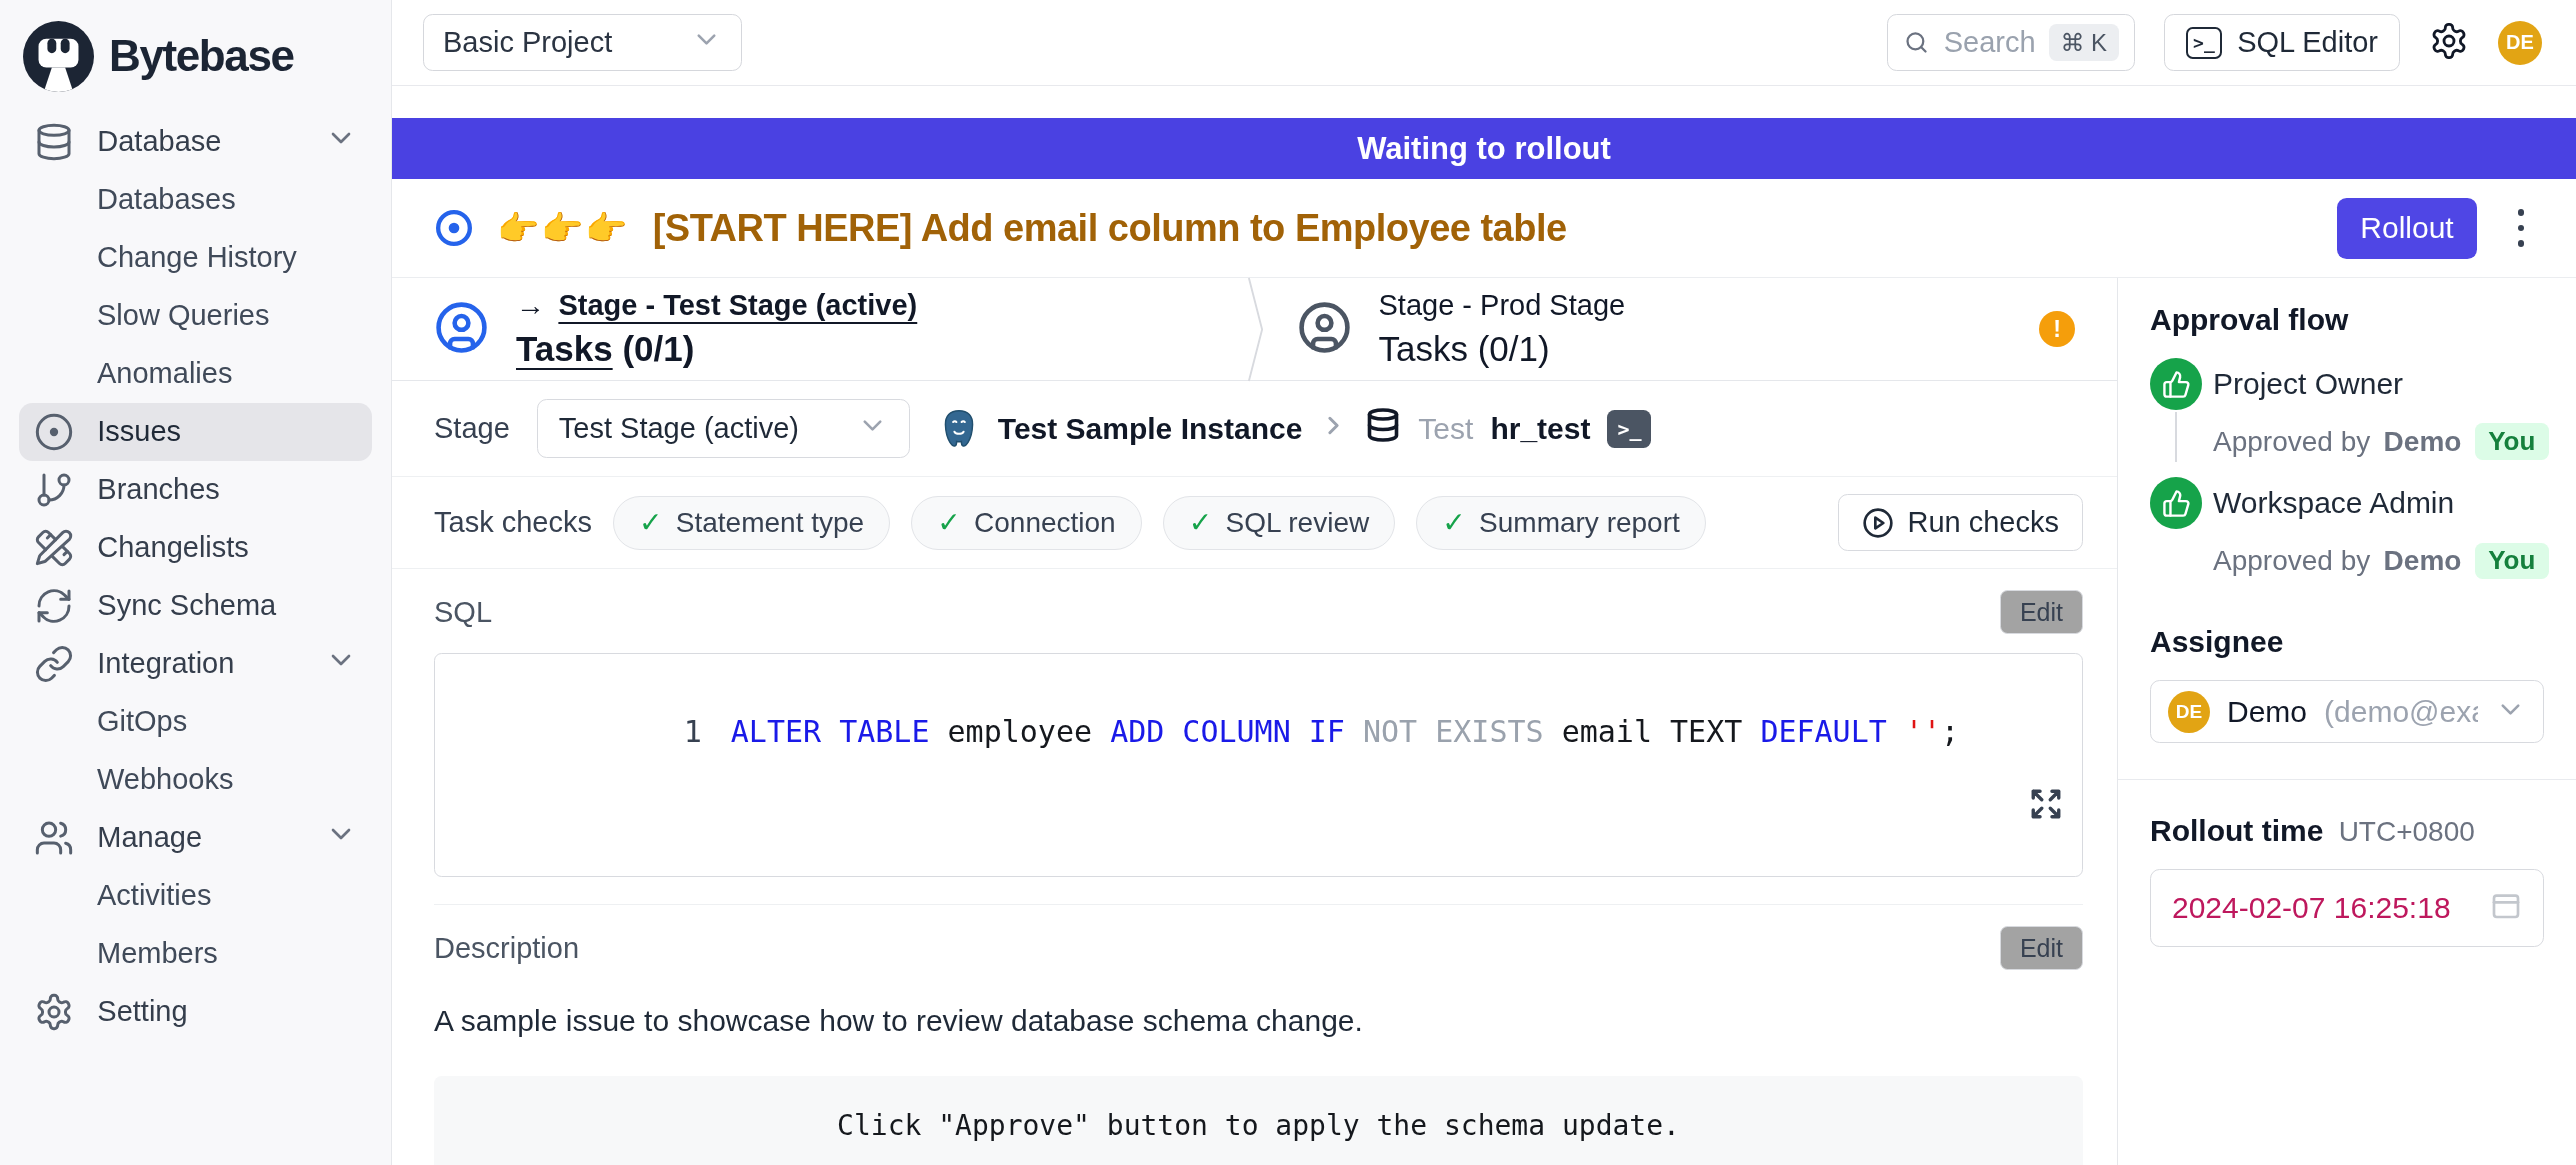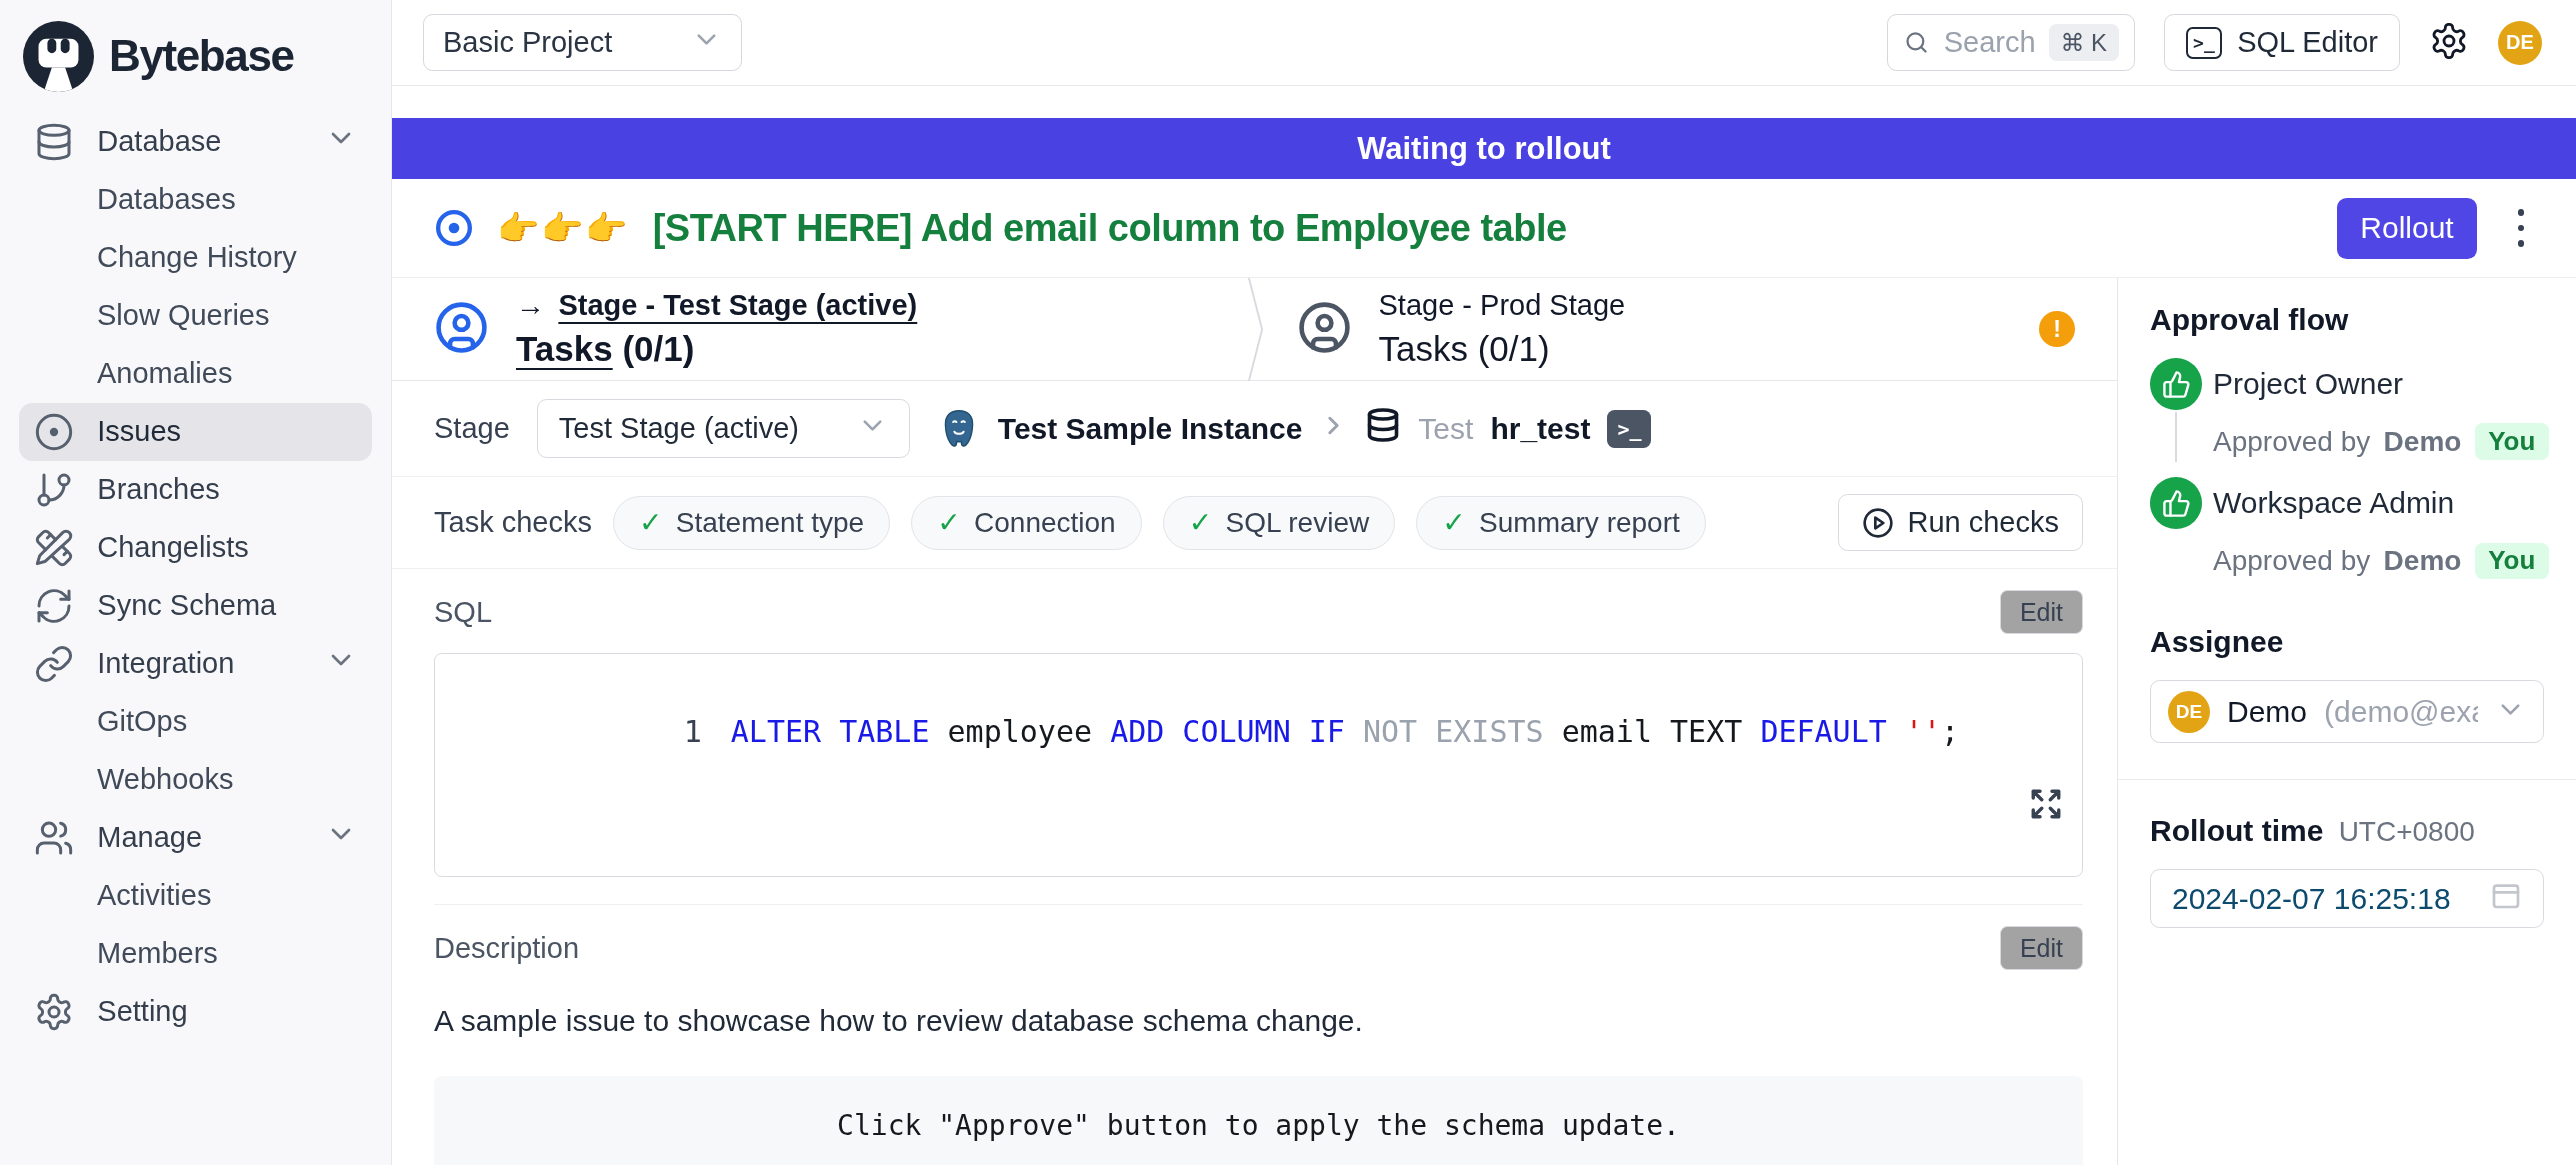--- a/index.html
+++ b/index.html
@@ -36,21 +36,21 @@
   .term-icon { width:36px; height:32px; border:2.4px solid #1f2937; border-radius:6.7px; display:flex; align-items:center; justify-content:center; font-family:"DejaVu Sans Mono",monospace; font-size:18px; font-weight:700; color:#1f2937; }
   .gear-btn svg { width:40px; height:40px; stroke:#111827; fill:none; stroke-width:1.7; stroke-linecap:round; stroke-linejoin:round; }
   .avatar { width:44px; height:44px; border-radius:50%; background:#e2a414; color:#fff; font-weight:700; font-size:20px; display:flex; align-items:center; justify-content:center; cursor:pointer; }
 
   .topgap { height:32px; flex:none; background:#fff; }
   .banner { height:61px; flex:none; background:#4a41e2; color:#fff; font-size:31px; font-weight:600; display:flex; align-items:center; justify-content:center; }
 
   .title-row { height:99px; flex:none; display:flex; align-items:center; gap:23px; padding:0 34px 0 42px; border-bottom:1px solid #ebedf0; }
   .issue-status-icon svg { width:40px; height:40px; display:block; }
   .title-emoji { font-size:34px; color:#f5b02c; letter-spacing:1.9px; }
-  .title-text { font-size:38px; font-weight:700; color:#15803d; letter-spacing:-0.5px; white-space:nowrap;text-align:center; }
+  .title-text { font-size:38px; font-weight:700; color:#a16207; letter-spacing:-0.5px; white-space:nowrap;text-align:center; }
   .rollout-btn { margin-left:auto; width:140px; height:61px; flex:none; background:#4f46e5; color:#fff; border:none; border-radius:9.6px; font-size:30px; font-weight:500; display:flex; align-items:center; justify-content:center; cursor:pointer; }
   .kebab { width:42px; height:61px; display:flex; flex-direction:column; gap:8.6px; align-items:center; justify-content:center; cursor:pointer; }
   .kebab i { width:6.7px; height:6.7px; border-radius:50%; background:#374151; }
 
   .content-row { flex:1; display:flex; min-height:0; }
   .main-panel { flex:1; min-width:0; background:#fff; }
 
   
   .tabs-row { display:flex; height:103px; border-bottom:1px solid #e5e7eb; }
   .stage-tab { flex:1; display:flex; align-items:center; gap:27px; padding:0 42px; cursor:pointer; min-width:0; }
@@ -114,21 +114,21 @@
   .connector-cell { display:flex; justify-content:center; }
   .connector { width:2.9px; height:50px; background:#d8dadf; margin:1.9px 0; }
   .assignee-heading { margin-top:29px; }
   .assignee-select { margin-top:21px; height:63px; border:1.4px solid #d8dadf; border-radius:9.6px; display:flex; align-items:center; gap:17px; padding:0 17px; cursor:pointer; }
   .assignee-avatar { width:42px; height:42px; flex:none; border-radius:50%; background:#e2a414; color:#fff; font-weight:700; font-size:19px; display:flex; align-items:center; justify-content:center; }
   .assignee-name { font-size:30px; color:#111827; white-space:nowrap; }
   .assignee-email { font-size:30px; color:#9ca3af; white-space:nowrap; overflow:hidden; flex:1; }
   .rp-divider { height:1px; background:#e8eaee; margin:36px -32px 0 -32px; }
   .rollout-label-row { margin-top:34px; display:flex; gap:15.3px; align-items:baseline; }
   .tz { font-size:28px; color:#6b7280; font-weight:400; }
-  .time-input { margin-top:21px; height:59px; border:1.4px solid #d8dadf; border-radius:9.6px; display:flex; align-items:center; justify-content:space-between; padding:0 21px; font-size:30px; color:#0c4a6e; cursor:pointer; }
+  .time-input { margin-top:21px; height:78px; border:1.4px solid #d8dadf; border-radius:9.6px; display:flex; align-items:center; justify-content:space-between; padding:0 21px; font-size:30px; color:#be185d; cursor:pointer; }
   .cal-icon svg { width:32px; height:32px; stroke:#c3c7cd; fill:none; stroke-width:2; stroke-linecap:round; stroke-linejoin:round; }
 </style>
 </head>
 <body>
 
 <div class="app">
 
   <aside class="sidebar">
     <div class="logo">
       <svg class="logo-mark" viewBox="0 0 64 64">

